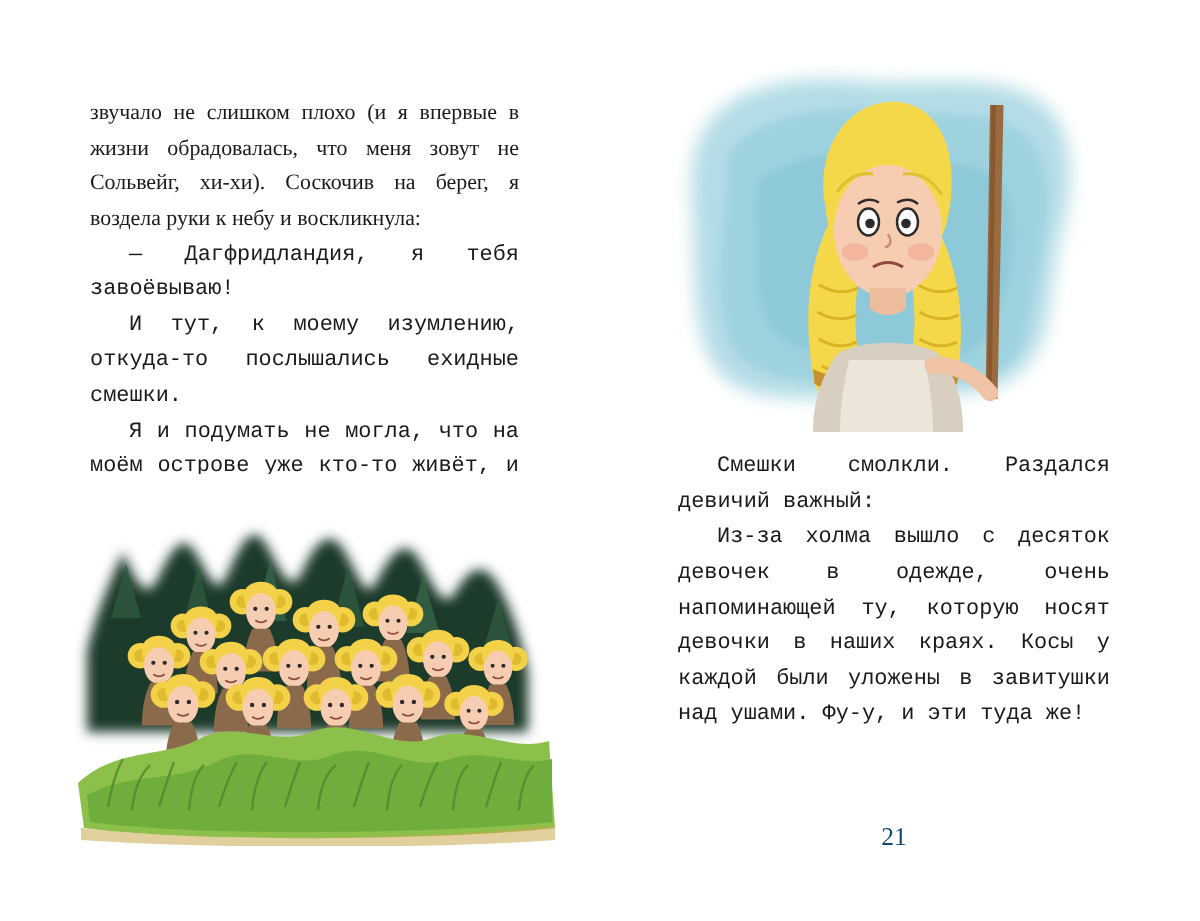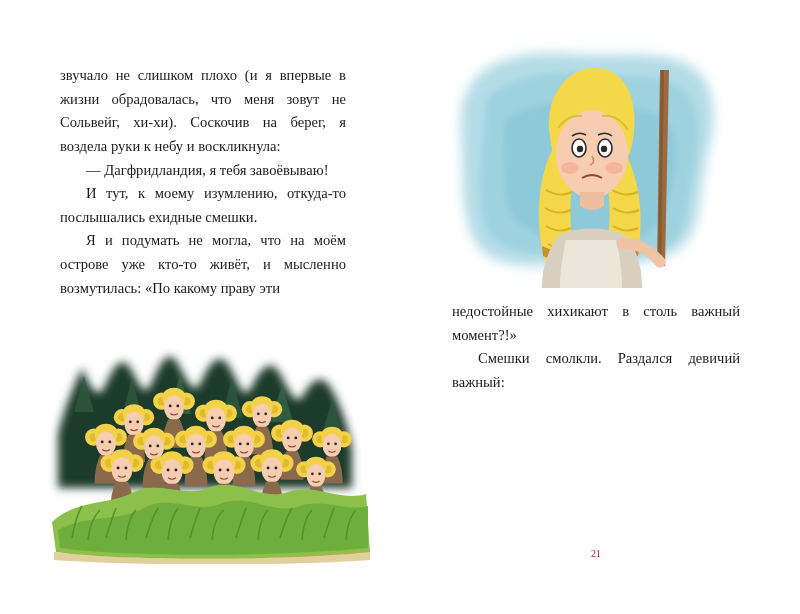--- a/index.html
+++ b/index.html
@@ -38,30 +38,31 @@
   .col-right {
     left: 452px;
     top: 300px;
     width: 288px;
   }
   .col p {
     margin: 0;
   }
   .col p.indent {
     text-indent: 26px;
+    font-family: Liberation Mono, monospace;
   }
   .page-number {
     position: absolute;
     left: 452px;
     top: 548px;
     width: 288px;
     text-align: center;
     font-family: "Liberation Serif", serif;
-    font-size: 10px;
-    color: #b91c1c;
+    font-size: 17px;
+    color: #0c4a6e;
   }
   
   .illus-girl {
     position: absolute;
     left: 446px;
     top: 40px;
     width: 300px;
     height: 248px;
   }
   .illus-girls-group {
@@ -79,22 +80,22 @@
 <div class="page">
 
   <div class="col col-left">
     <p>звучало не слишком плохо (и я впервые в жизни обрадовалась, что меня зовут не Сольвейг, хи-хи). Соскочив на берег, я воздела руки к небу и воскликнула:</p>
     <p class="indent">— Дагфридландия, я тебя завоёвываю!</p>
     <p class="indent">И тут, к моему изумлению, откуда-то послышались ехидные смешки.</p>
     <p class="indent">Я и подумать не могла, что на моём острове уже кто-то живёт, и мысленно возмутилась: «По какому праву эти</p>
   </div>
 
   <div class="col col-right">
-    <p>недостойные хихикают в столь важный момент?!»</p>
     <p class="indent">Смешки смолкли. Раздался девичий важный:</p>
+    <p class="indent">Из-за холма вышло с десяток девочек в одежде, очень напоминающей ту, которую носят девочки в наших краях. Косы у каждой были уложены в завитушки над ушами. Фу-у, и эти туда же!</p>
   </div>
 
   <div class="page-number">21</div>
 
   <div class="illus-girl">
     <svg width="300" height="248" viewBox="0 0 300 248" xmlns="http://www.w3.org/2000/svg">
       <defs>
         <filter id="soft1" x="-20%" y="-20%" width="140%" height="140%">
           <feGaussianBlur stdDeviation="3"></feGaussianBlur>
         </filter>

